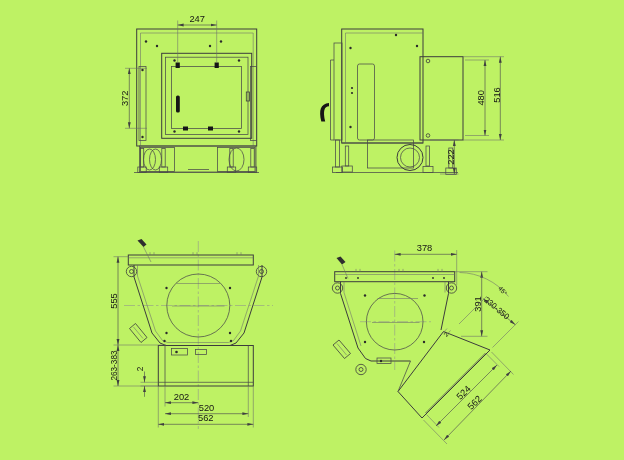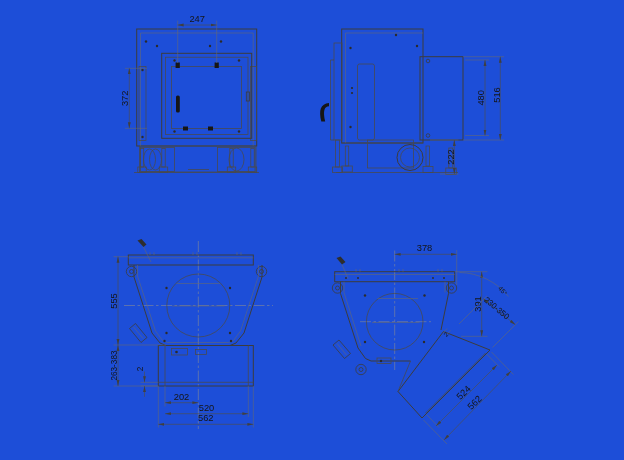--- a/index.html
+++ b/index.html
@@ -1,16 +1,16 @@
 <!DOCTYPE html>
 <html><head>
 <meta charset="utf-8">
 <style>
   html,body{margin:0;padding:0;background:#fff;}
-  .canvas{position:relative;width:624px;height:460px;background:#1d4ed8;overflow:hidden;
+  .canvas{position:relative;width:624px;height:460px;background:#bef264;overflow:hidden;
           font-family:"Liberation Sans",sans-serif;}
   svg{position:absolute;left:0;top:0;}
   .ol   {fill:none;stroke:#3c3c3c;stroke-width:1;}
   .ol2  {fill:none;stroke:#4a4a4a;stroke-width:0.75;}
   .thin {fill:none;stroke:#6b6b6b;stroke-width:0.55;}
   .dim  {fill:none;stroke:#4f4f4f;stroke-width:0.65;}
   .ext  {fill:none;stroke:#6b6b6b;stroke-width:0.55;}
   .cl   {fill:none;stroke:#8f8f8f;stroke-width:0.55;stroke-dasharray:11 2.5 2.5 2.5;}
   .blk  {fill:#161616;stroke:none;}
   .dot  {fill:#2b2b2b;stroke:none;}

